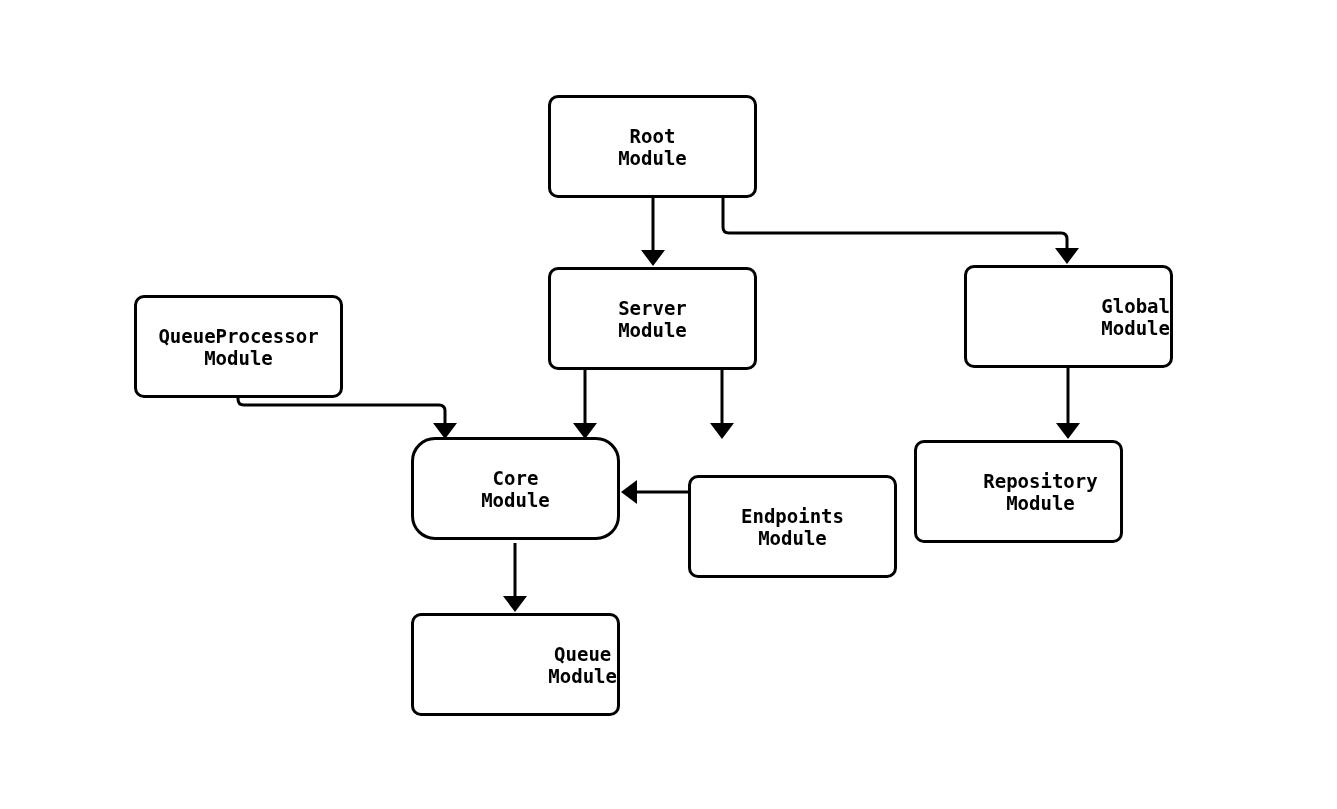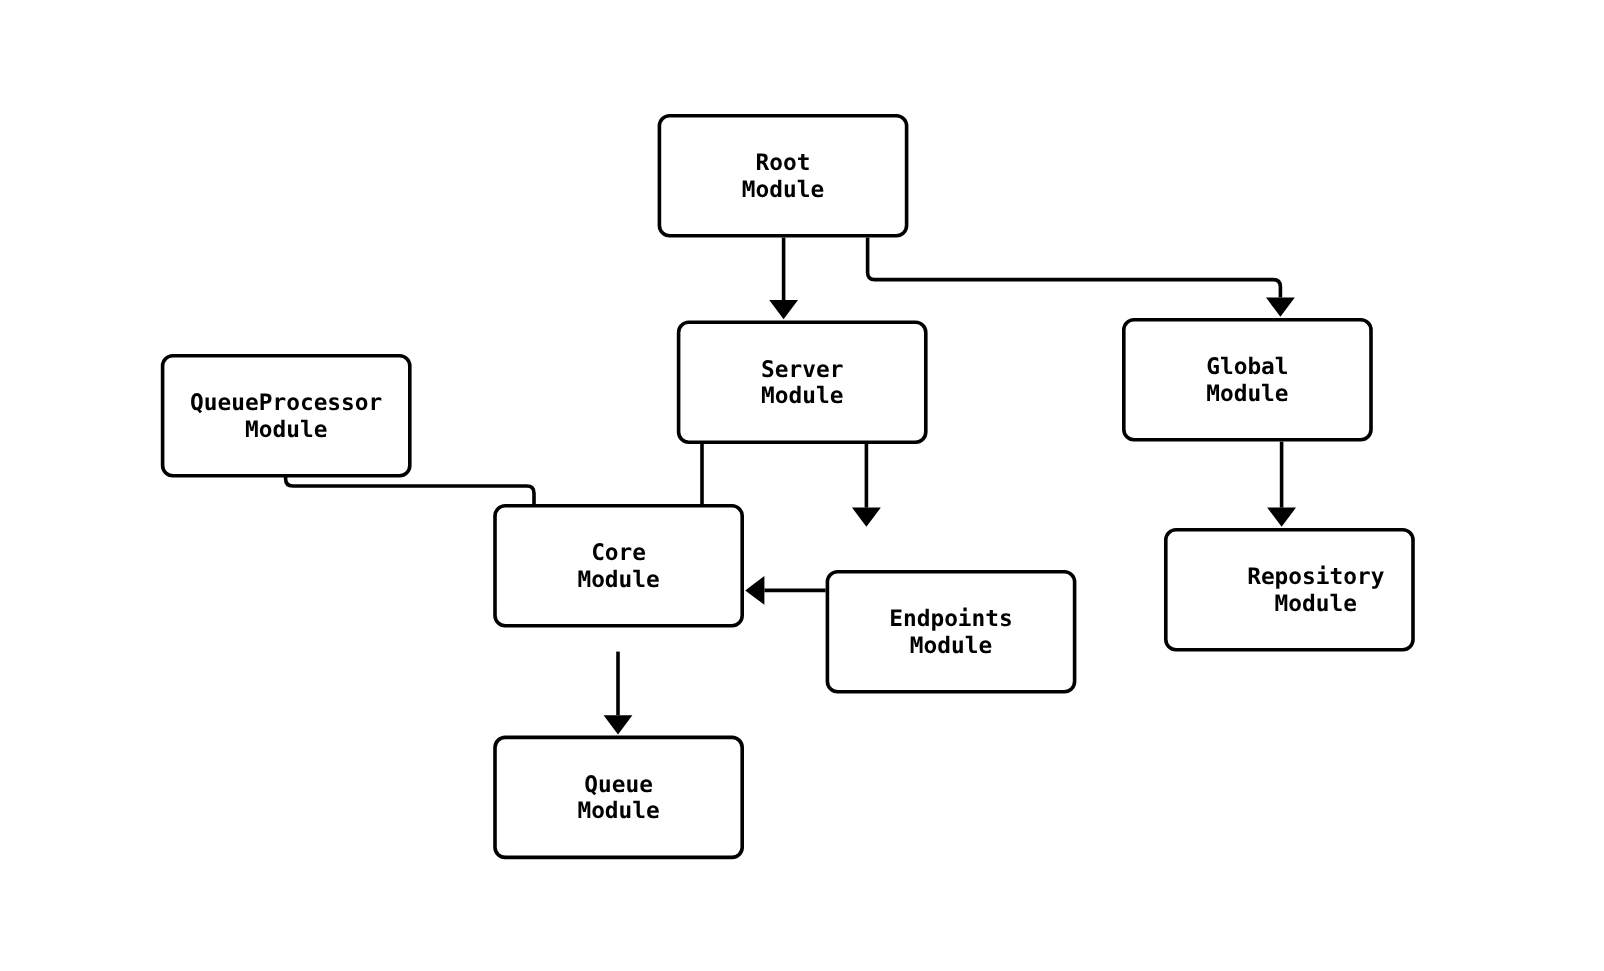--- a/index.html
+++ b/index.html
@@ -38,26 +38,26 @@
     font-weight: bold;
     font-size: 19px;
     line-height: 22px;
     color: #000000;
     text-align: center;
     white-space: pre-line;
   }
   
   .node-root          { left: 548px;  top: 95px;  }
   .node-queueprocessor{ left: 134px;  top: 267px; margin-top: 28px; }
-  .node-server        { left: 548px;  top: 267px; margin-left: 16px; }
-  .node-global        { left: 935px;  top: 265px; }
-  .node-core          { left: 411px;  top: 420px; }
+  .node-server        { left: 548px;  top: 267px; }
+  .node-global        { left: 964px;  top: 265px; justify-content: flex-end; }
+  .node-core          { left: 411px;  top: 437px; border-radius: 24px; }
   .node-endpoints     { left: 688px;  top: 440px; margin-top: 35px; }
-  .node-repository    { left: 970px;  top: 440px; padding-left: 44px; }
-  .node-queue         { left: 411px;  top: 613px; }
+  .node-repository    { left: 914px;  top: 440px; padding-left: 44px; }
+  .node-queue         { left: 411px;  top: 613px; justify-content: flex-end; }
   .edge {
     stroke: #000000;
     stroke-width: 3;
     fill: none;
   }
   .arrowhead {
     fill: #000000;
     stroke: none;
   }
 </style>

